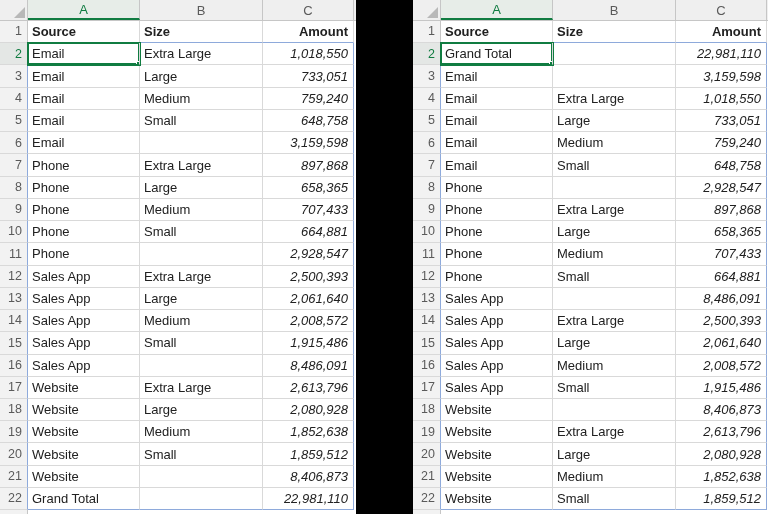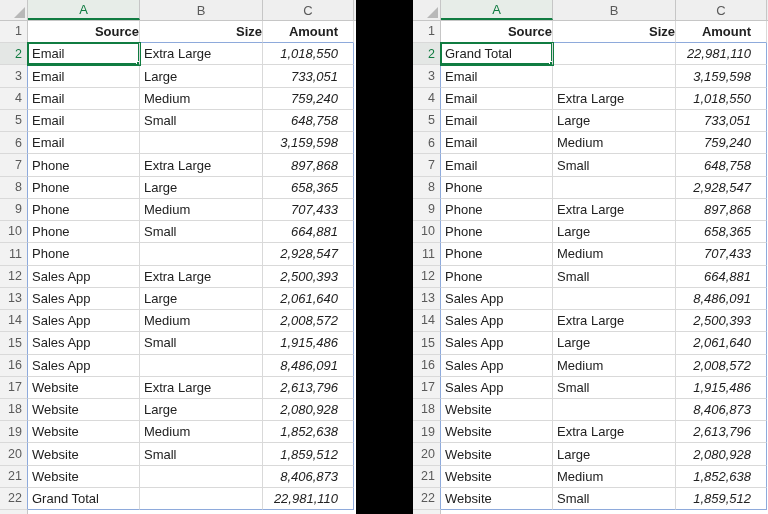--- a/index.html
+++ b/index.html
@@ -62,23 +62,23 @@
     display:flex;align-items:center;justify-content:flex-end;
     padding-right:5px;line-height:1;
   }
   .cell{
     flex:0 0 auto;display:flex;align-items:center;
     font-size:13px;color:var(--txt);
     border-right:1px solid var(--grid);
     border-bottom:1px solid var(--grid);
     padding-left:4px;white-space:nowrap;overflow:hidden;line-height:1;
   }
-  .cell.num{justify-content:flex-end;padding-right:15px;padding-left:0;}
+  .cell.num{justify-content:flex-end;padding-right:5px;padding-left:0;}
   
-  .rows .row:nth-child(1) .cell{font-weight:700;justify-content:flex-end;}
+  .rows .row:nth-child(1) .cell{font-weight:700;}
   
   .rows .row:nth-child(1) .cell{border-bottom-color:var(--blue);}
   .rows .row:nth-child(22) .cell{border-bottom-color:var(--blue);}
   .rows .row:not(:nth-child(1)) .cell.colC{border-right-color:var(--blue);font-style:italic;}
   .rows .row:not(:nth-child(1)) .rowhdr{border-right-color:var(--blue);}
   .rows .row:nth-child(1) .rowhdr{border-right-color:var(--hdr-border);}
   
   .rows .row:nth-child(2) .cell.colA{
     position:relative;z-index:2;
     box-shadow:inset 0 0 0 1px var(--green), 0 0 0 1px var(--green);

